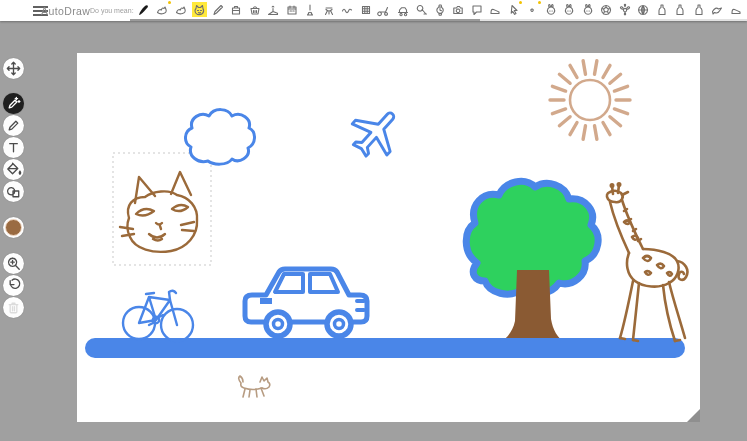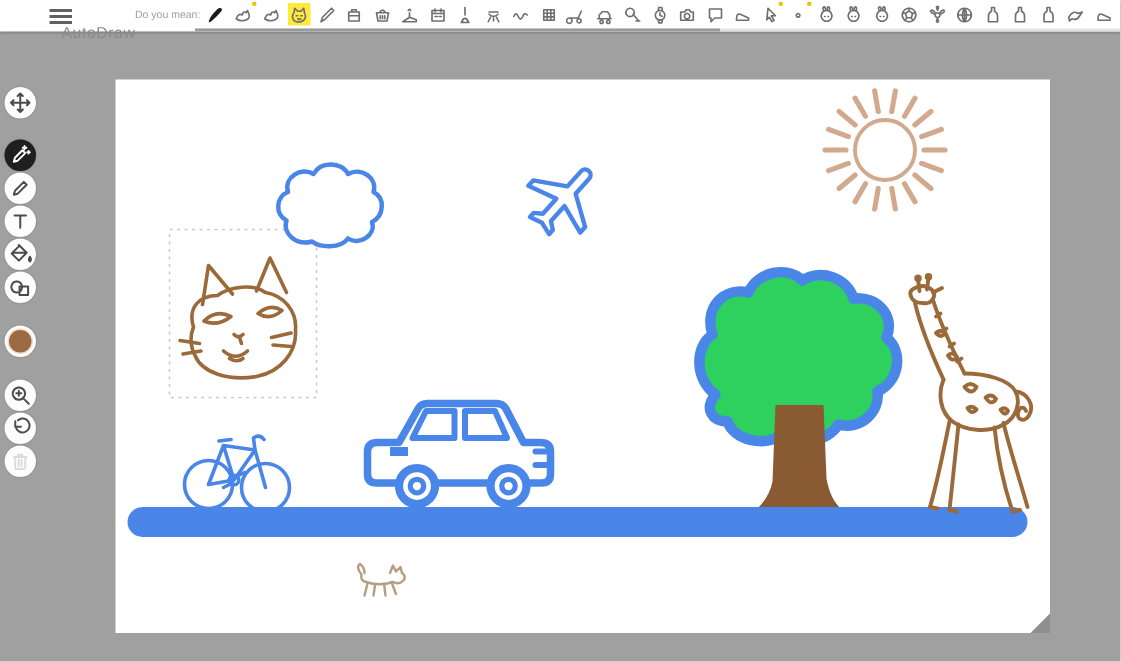--- a/index.html
+++ b/index.html
@@ -3,21 +3,21 @@
 <meta charset="utf-8">
 <style>
   html,body{margin:0;padding:0;}
   body{font-family:"Liberation Sans",sans-serif;}
   #app{position:relative;width:747px;height:441px;background:#a0a0a0;overflow:hidden;}
   
   #topbar{position:absolute;left:0;top:0;width:747px;height:21px;background:#ffffff;
           box-shadow:0 1px 2px rgba(0,0,0,.3);z-index:5;}
   #hamburger{position:absolute;left:33px;top:6px;width:15px;height:10px;cursor:pointer;}
   #hamburger span{display:block;height:1.6px;background:#616161;margin-bottom:2.4px;}
-  #app-title{position:absolute;left:41px;top:4.5px;font-size:10.5px;color:#8a8a8a;letter-spacing:.4px;margin-top:11px;}
+  #app-title{position:absolute;left:41px;top:4.5px;font-size:10.5px;color:#8a8a8a;letter-spacing:.4px;}
   #dym{position:absolute;left:90px;top:7px;font-size:7px;color:#9e9e9e;}
   #suggestions{position:absolute;left:136px;top:1px;height:17px;display:flex;align-items:center;gap:3.5px;
                width:611px;overflow:hidden;}
   .sugg{position:relative;width:15px;height:15px;flex:0 0 auto;display:flex;align-items:center;justify-content:center;cursor:pointer;}
   .sugg.hl{background:#ffe93b;}
   .sugg .spark{position:absolute;top:-1px;right:-1px;width:3px;height:3px;border-radius:50%;background:#f2c200;}
   #hscroll-track{position:absolute;left:130px;top:18.5px;width:617px;height:2.2px;background:#e2e2e2;}
   #hscroll-thumb{position:absolute;left:0;top:0;width:350px;height:2.2px;background:#9a9a9a;cursor:grab;}
   
   #toolrail{position:absolute;left:3px;top:58px;width:22px;display:flex;flex-direction:column;z-index:4;}

